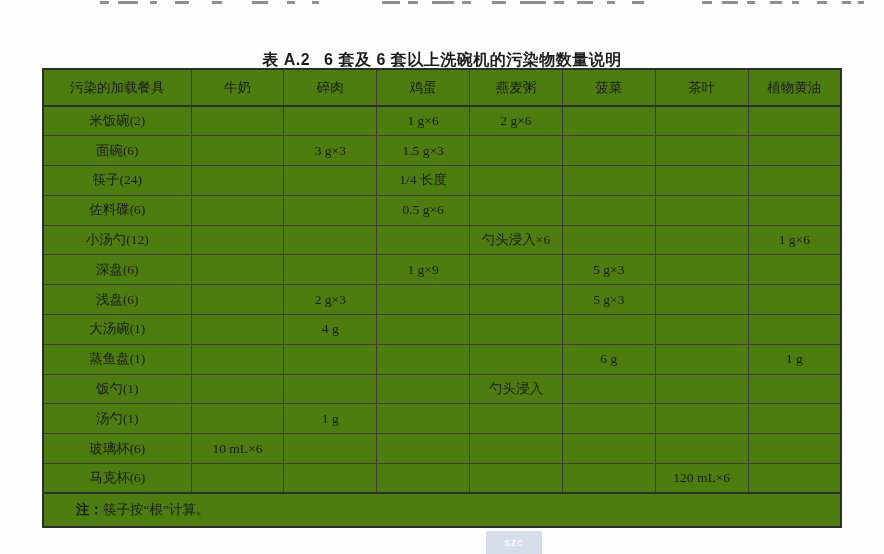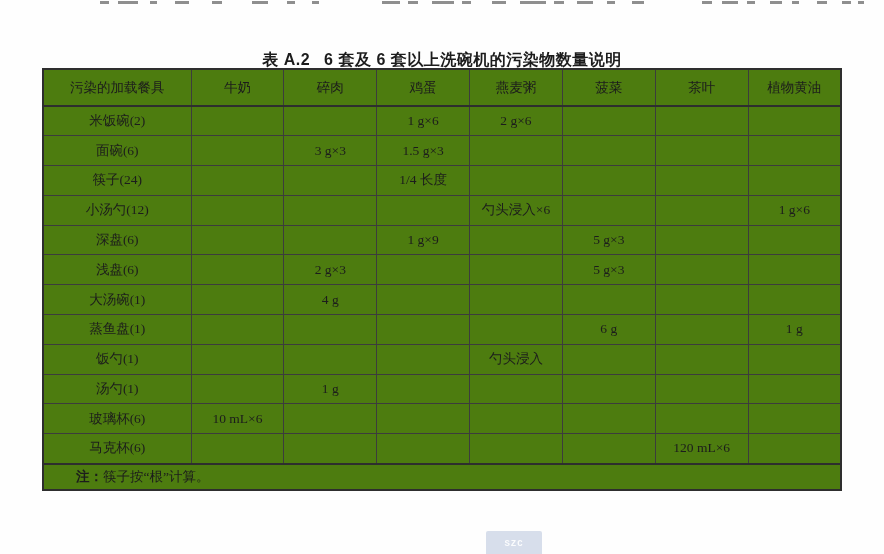--- a/index.html
+++ b/index.html
@@ -41,21 +41,21 @@
   th, td {
     border: 1px solid #3c3c3c;
     text-align: center; vertical-align: middle;
     font-size: 13.5px; font-weight: normal;
     padding: 0 2px; overflow: hidden; white-space: nowrap;
   }
   thead th { height: 37px; }
   thead tr { border-bottom: 2px solid #2e2e2e; }
   tbody td { height: 29.8px; }
   tfoot td {
-    height: 26px; text-align: left; padding-left: 32px;
+    height: 34px; text-align: left; padding-left: 32px;
     border-top: 2px solid #2e2e2e;
   }
   tfoot .note-prefix { font-weight: bold; }
   .watermark {
     position: absolute; top: 506px; left: 486px;
     width: 56px; height: 26px;
     background: rgba(168, 184, 212, 0.45);
     border-radius: 2px;
     color: rgba(255,255,255,0.9);
     font-family: Liberation Mono, monospace;
@@ -150,20 +150,30 @@
           <td>筷子(24)</td>
           <td></td>
           <td></td>
           <td>1/4 长度</td>
           <td></td>
           <td></td>
           <td></td>
           <td></td>
         </tr>
         <tr>
+          <td>佐料碟(6)</td>
+          <td></td>
+          <td></td>
+          <td>0.5 g×6</td>
+          <td></td>
+          <td></td>
+          <td></td>
+          <td></td>
+        </tr>
+        <tr>
           <td>小汤勺(12)</td>
           <td></td>
           <td></td>
           <td></td>
           <td>勺头浸入×6</td>
           <td></td>
           <td></td>
           <td>1 g×6</td>
         </tr>
         <tr>

